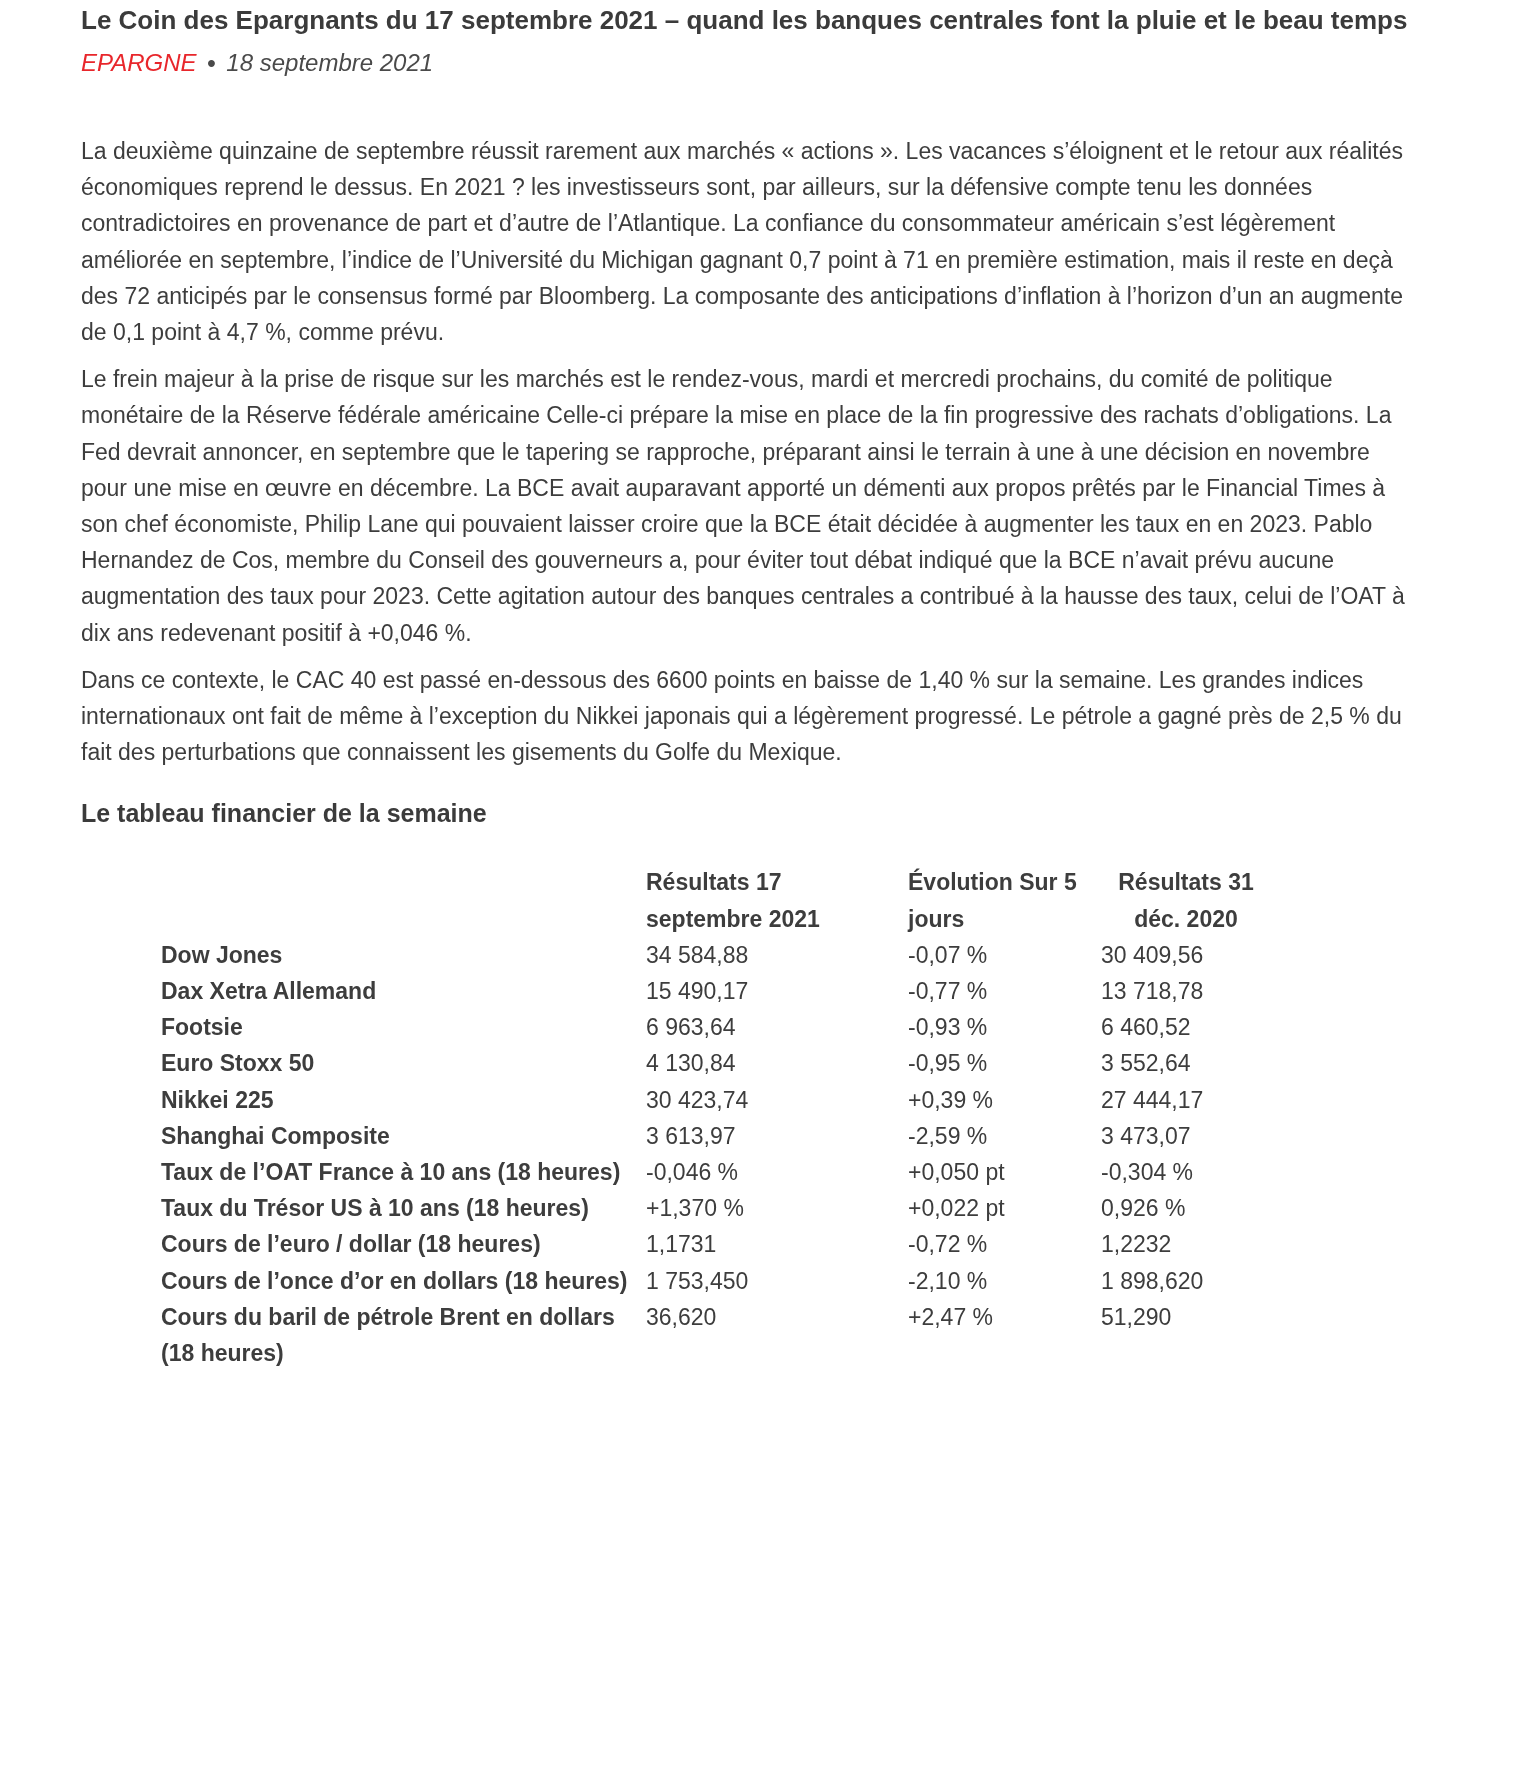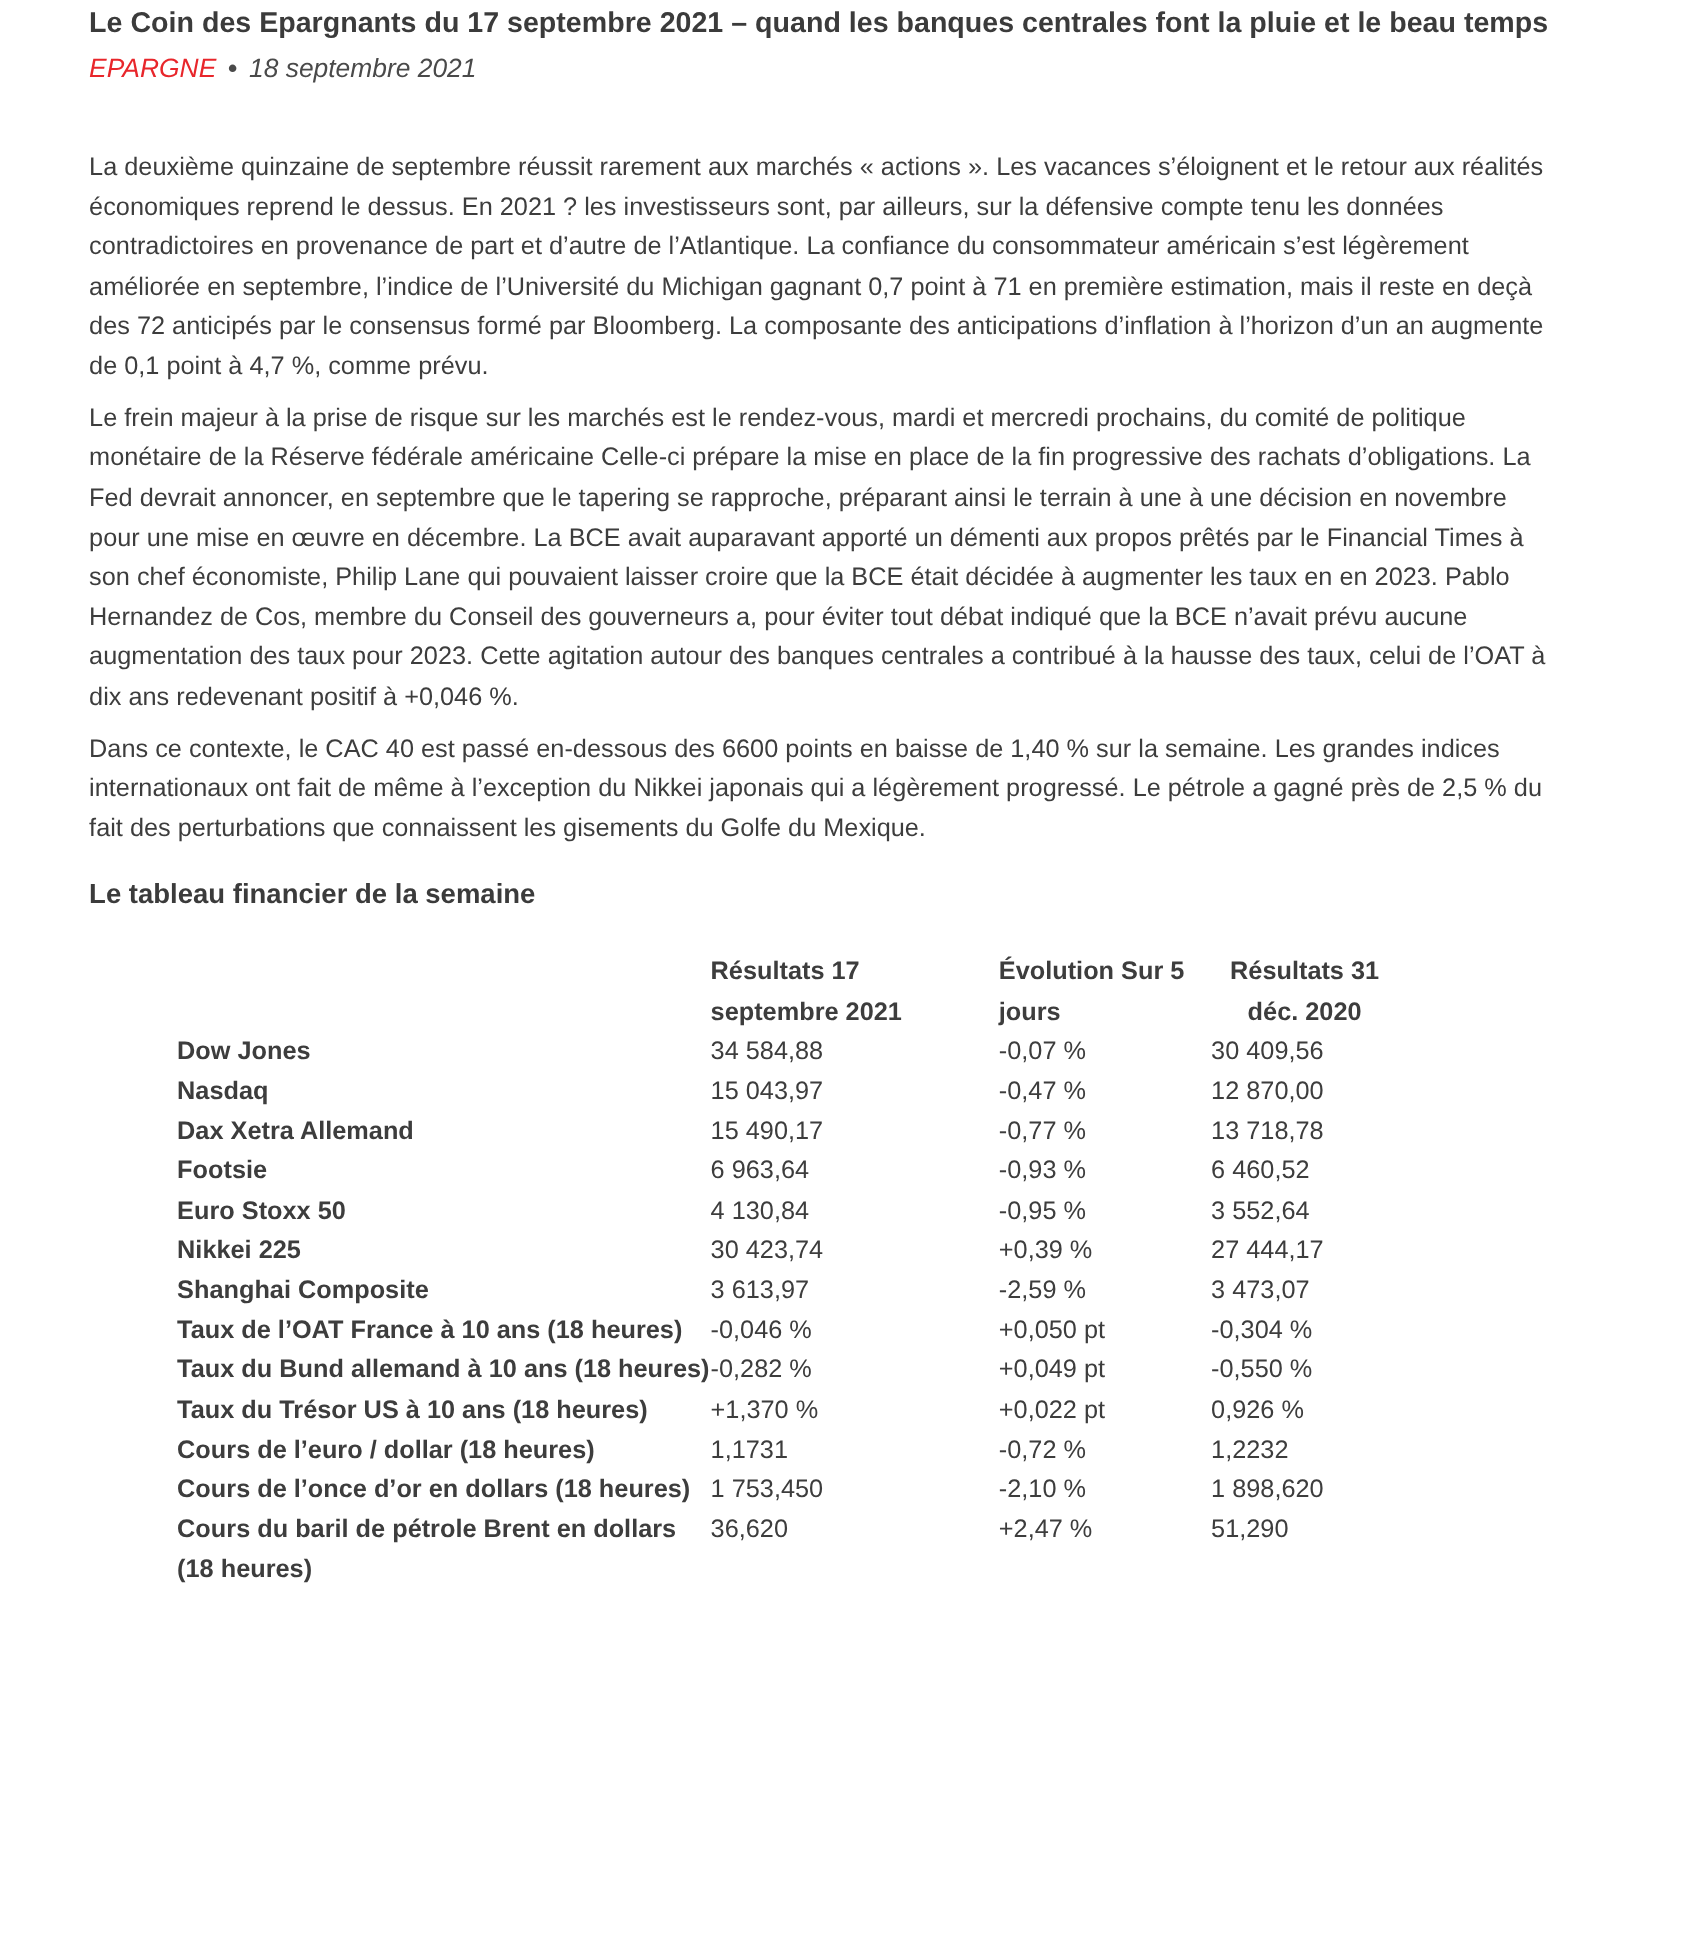--- a/index.html
+++ b/index.html
@@ -131,26 +131,20 @@
       </tr>
     </thead>
     <tbody id="fin-body">
         <tr>
           <td class="label">Dow Jones</td>
           <td class="c1">34 584,88</td>
           <td class="c2">-0,07 %</td>
           <td class="c3">30 409,56</td>
         </tr>
         <tr>
-          <td class="label">Nasdaq</td>
-          <td class="c1">15 043,97</td>
-          <td class="c2">-0,47 %</td>
-          <td class="c3">12 870,00</td>
-        </tr>
-        <tr>
           <td class="label">Dax Xetra Allemand</td>
           <td class="c1">15 490,17</td>
           <td class="c2">-0,77 %</td>
           <td class="c3">13 718,78</td>
         </tr>
         <tr>
           <td class="label">Footsie</td>
           <td class="c1">6 963,64</td>
           <td class="c2">-0,93 %</td>
           <td class="c3">6 460,52</td>
@@ -173,26 +167,20 @@
           <td class="c2">-2,59 %</td>
           <td class="c3">3 473,07</td>
         </tr>
         <tr>
           <td class="label">Taux de l’OAT France à 10 ans (18 heures)</td>
           <td class="c1">-0,046 %</td>
           <td class="c2">+0,050 pt</td>
           <td class="c3">-0,304 %</td>
         </tr>
         <tr>
-          <td class="label">Taux du Bund allemand à 10 ans (18 heures)</td>
-          <td class="c1">-0,282 %</td>
-          <td class="c2">+0,049 pt</td>
-          <td class="c3">-0,550 %</td>
-        </tr>
-        <tr>
           <td class="label">Taux du Trésor US à 10 ans (18 heures)</td>
           <td class="c1">+1,370 %</td>
           <td class="c2">+0,022 pt</td>
           <td class="c3">0,926 %</td>
         </tr>
         <tr>
           <td class="label">Cours de l’euro / dollar (18 heures)</td>
           <td class="c1">1,1731</td>
           <td class="c2">-0,72 %</td>
           <td class="c3">1,2232</td>

